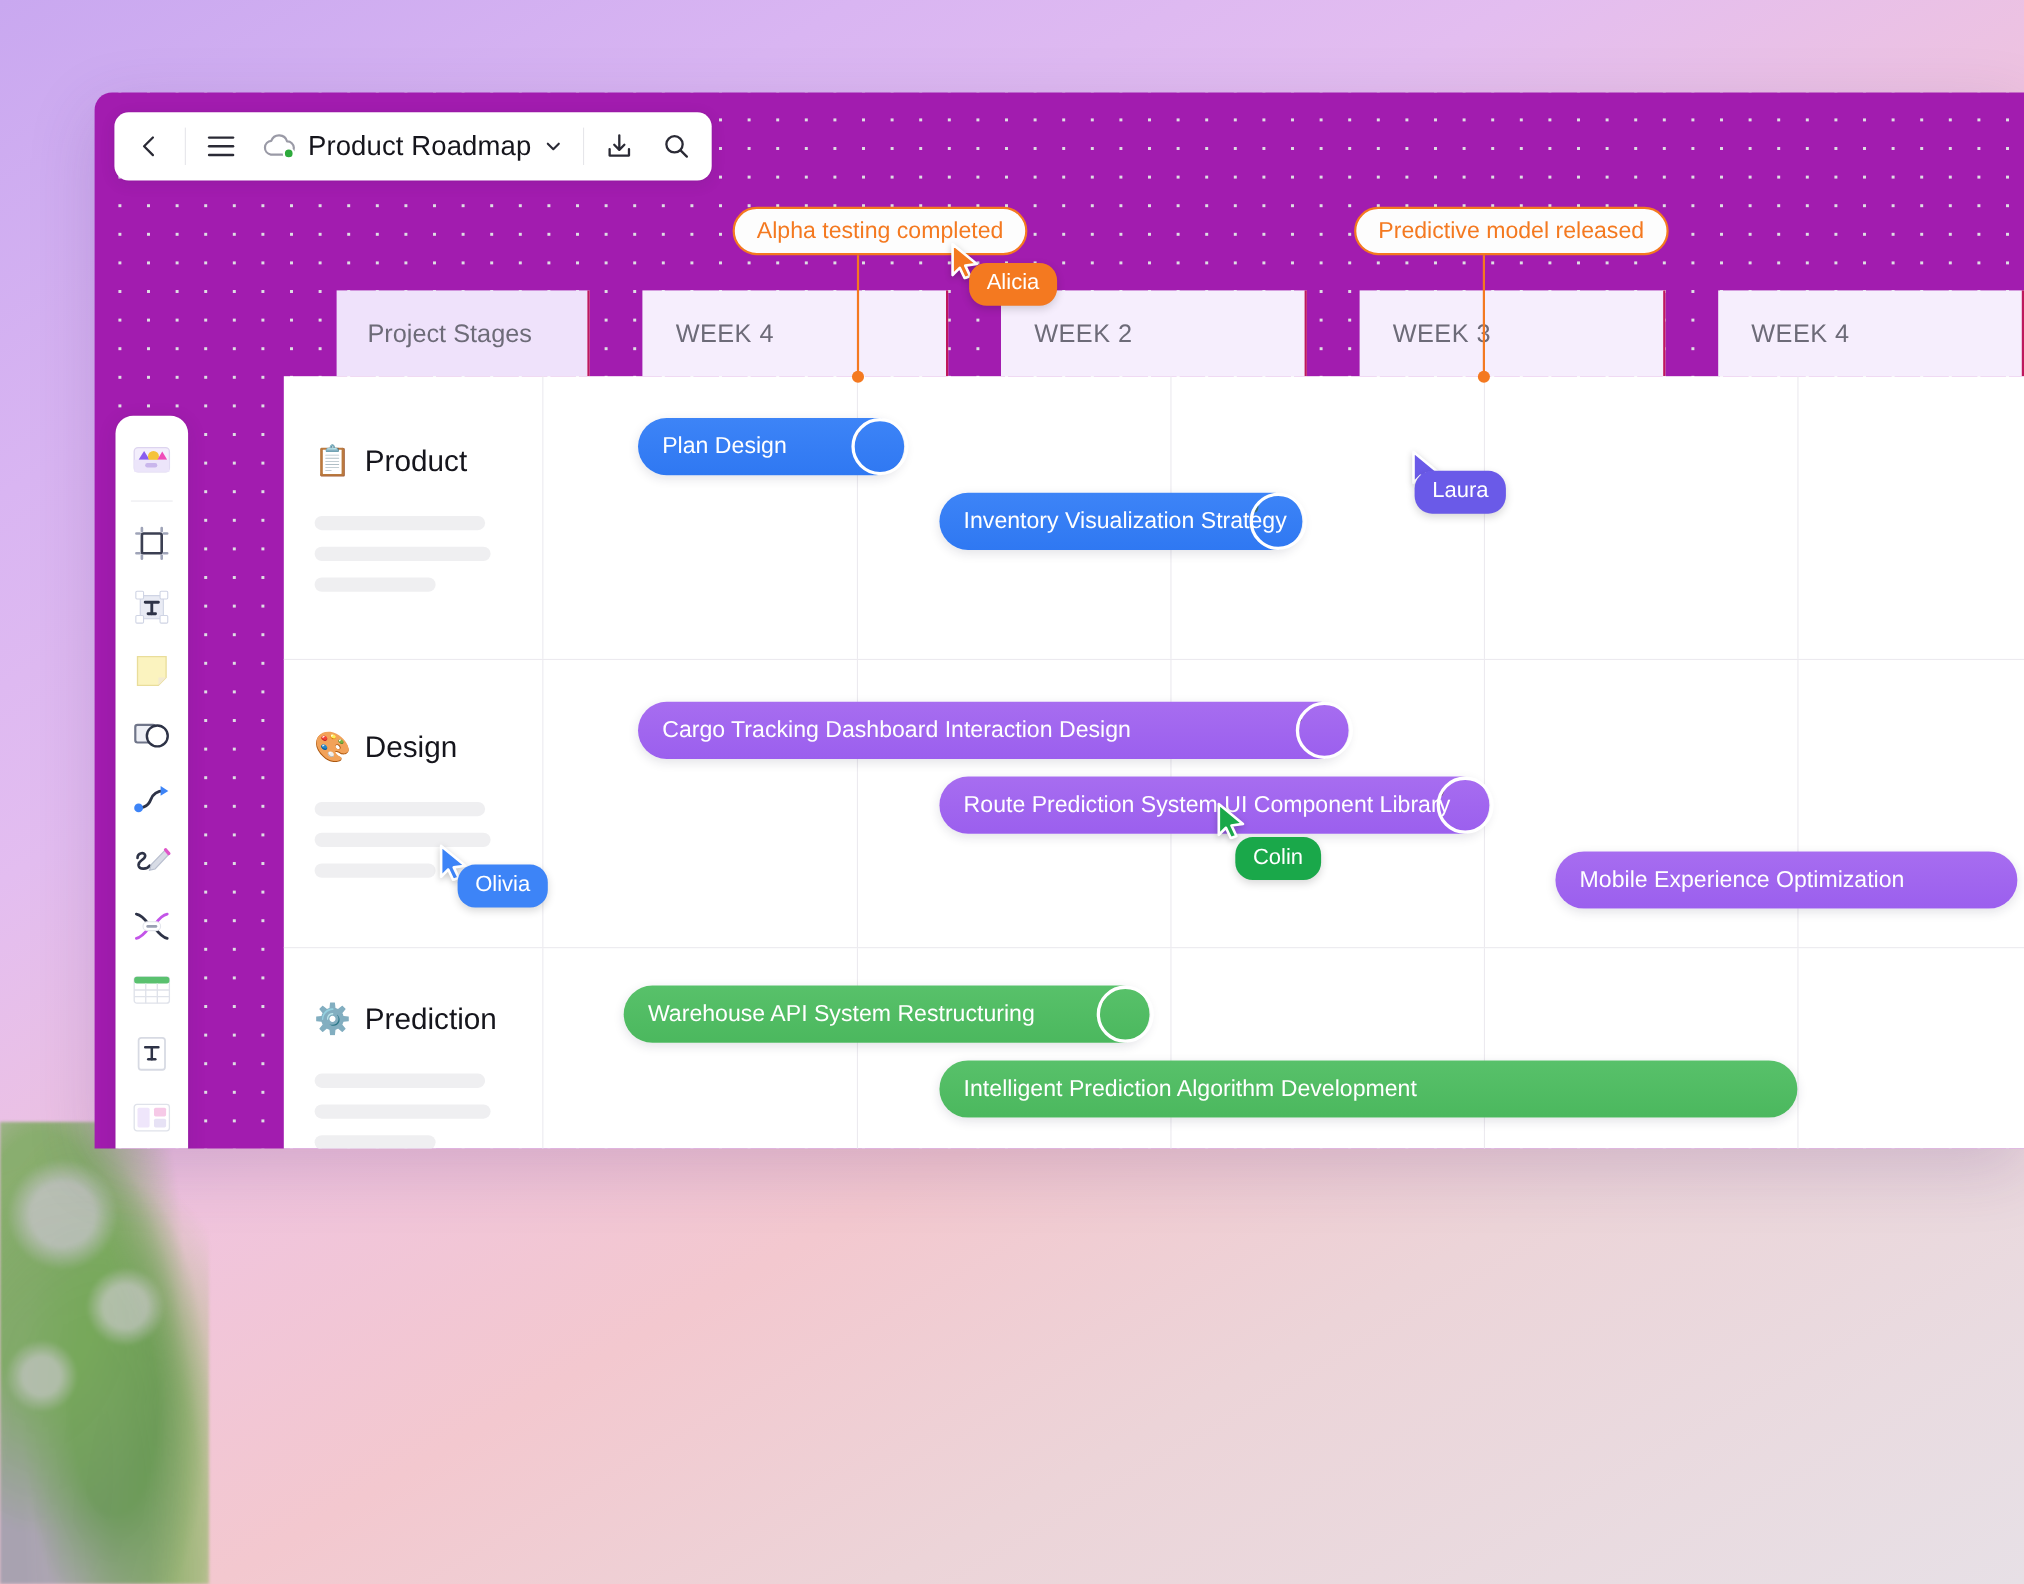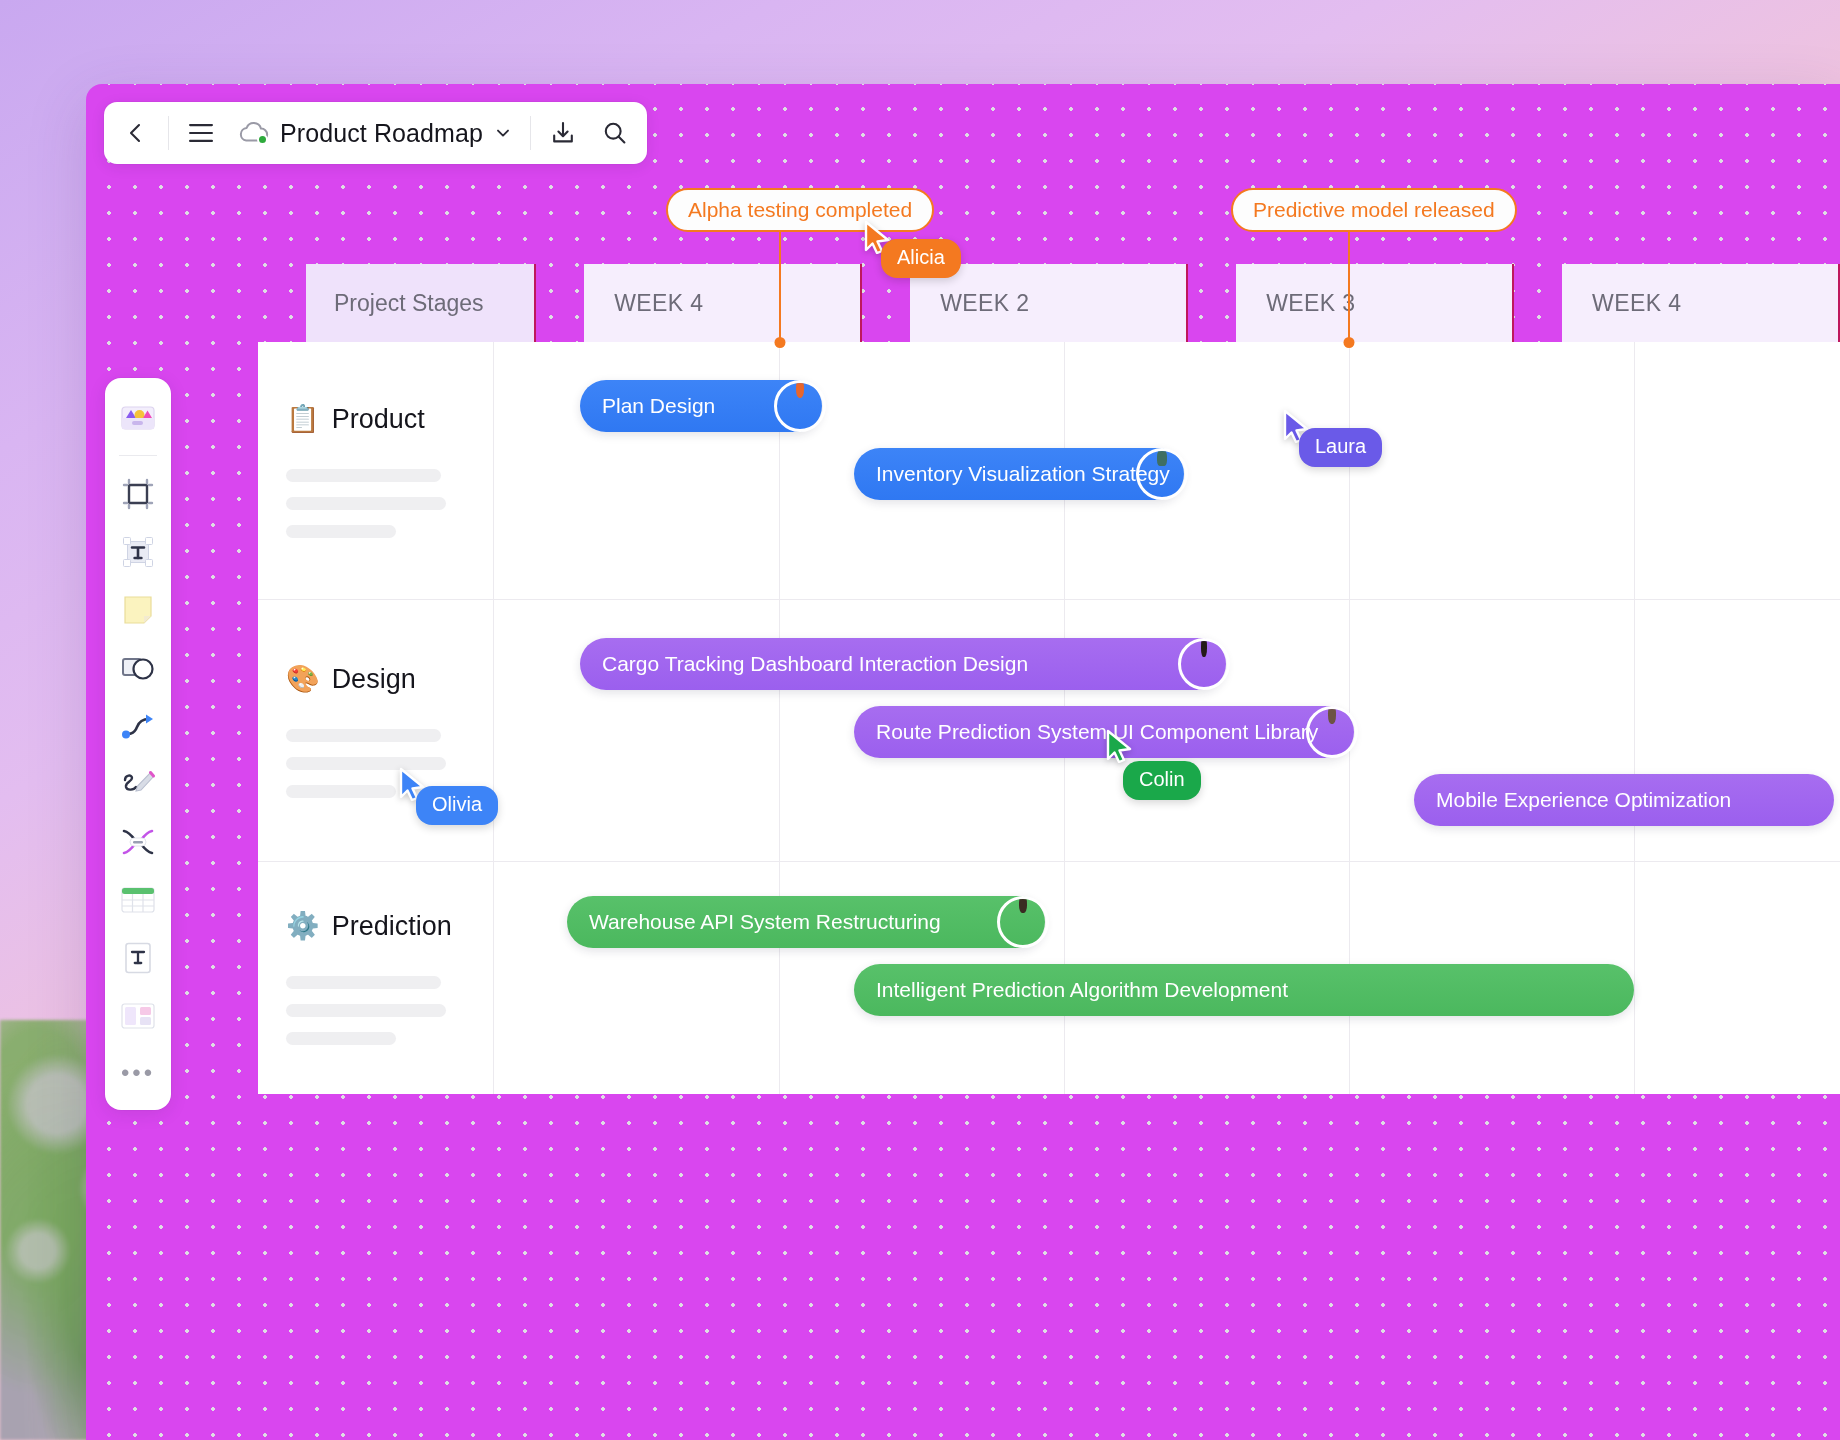--- a/index.html
+++ b/index.html
@@ -27,26 +27,25 @@
     content:""; position:absolute; inset:0;
     background:
       radial-gradient(circle at 30% 20%, rgba(225,205,240,.55) 0 8%, transparent 14%),
       radial-gradient(circle at 60% 40%, rgba(235,215,245,.5) 0 7%, transparent 13%),
       radial-gradient(circle at 20% 55%, rgba(230,210,242,.5) 0 6%, transparent 12%);
   }
 
   
   .app-window {
     position: absolute; left: 86px; top: 84px;
-    width: 1754px; height: 1356px;
-    background: #d946ef;
+    width: 1754px; height: 960px;
+    background: #a21caf;
     border-radius: 16px 0 0 0;
     overflow: hidden;
     box-shadow: 0 18px 60px rgba(80,40,120,.18);
-    text-align: center;
   }
   
   .canvas-dots {
     position: absolute; inset: 0;
     background-image: radial-gradient(circle, #dedee3 1.6px, transparent 1.7px);
     background-size: 26px 26px;
     background-position: 10px 12px;
   }
 
   
@@ -468,21 +467,21 @@
     </svg>
     <div class="cur-name" style="left:19px; top:19px; background:#f47920;">
       <span>Alicia</span>
     </div>
   </div>
 
   <div class="cursor" style="left:1195px; top:325px;">
     <svg class="cur-arrow" width="30" height="34" viewBox="0 0 30 34">
       <path d="M4 2 L26 20 L15.5 21.5 L20 31 L15 33 L10.5 23.5 L4 30 Z" fill="#6a5ae8" stroke="#ffffff" stroke-width="2.4" stroke-linejoin="round"></path>
     </svg>
-    <div class="cur-name" style="left:18px; top:19px; background:#6a5ae8;">
+    <div class="cur-name" style="left:5px; top:19px; background:#6a5ae8;">
       <span>Laura</span>
     </div>
   </div>
 
   <div class="cursor" style="left:1018px; top:645px;">
     <svg class="cur-arrow" width="30" height="34" viewBox="0 0 30 34">
       <path d="M4 2 L26 20 L15.5 21.5 L20 31 L15 33 L10.5 23.5 L4 30 Z" fill="#1aa84a" stroke="#ffffff" stroke-width="2.4" stroke-linejoin="round"></path>
     </svg>
     <div class="cur-name" style="left:19px; top:32px; background:#1aa84a;">
       <span>Colin</span>

